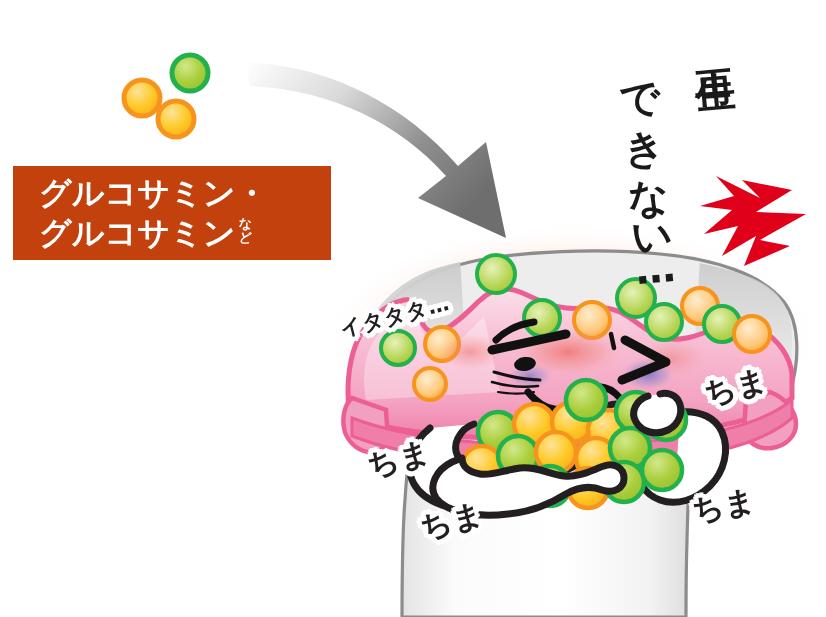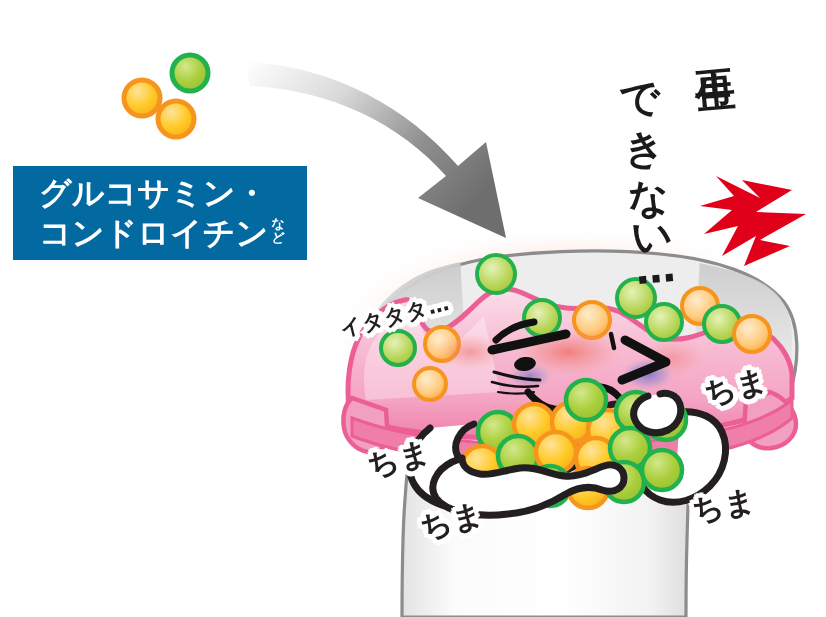--- a/index.html
+++ b/index.html
@@ -24,23 +24,23 @@
     top: 0;
     width: 826px;
     height: 617px;
   }
 
   
   .label-box {
     position: absolute;
     left: 13px;
     top: 166px;
-    width: 294px;
+    width: 318px;
     height: 94px;
-    background: #0369a1;
+    background: #c2410c;
     box-sizing: border-box;
     padding: 7px 0 0 26px;
   }
   .label-line {
     color: #ffffff;
     font-family: "DejaVu Sans", "Liberation Sans", sans-serif;
     font-weight: bold;
     font-size: 32px;
     line-height: 40px;
     letter-spacing: 0px;
@@ -430,21 +430,21 @@
                L704,234
                L732,210
                L700,206
                L734,196 Z" fill="#e1001a"></path>
     </g>
   </svg>
 
   <div class="label-box">
     <div class="label-line">グルコサミン・</div>
     <div class="label-line label-line2">
-      <span>コンドロイチン</span><span class="label-sup">
+      <span>グルコサミン</span><span class="label-sup">
         <span>な</span>
         <span>ど</span>
       </span>
     </div>
   </div>
 
   <div class="vtext" id="vtext-saisei">再生</div>
   <div class="vtext" id="vtext-dekinai">できない…</div>
 
   <div class="fx" id="fx-itatata">

